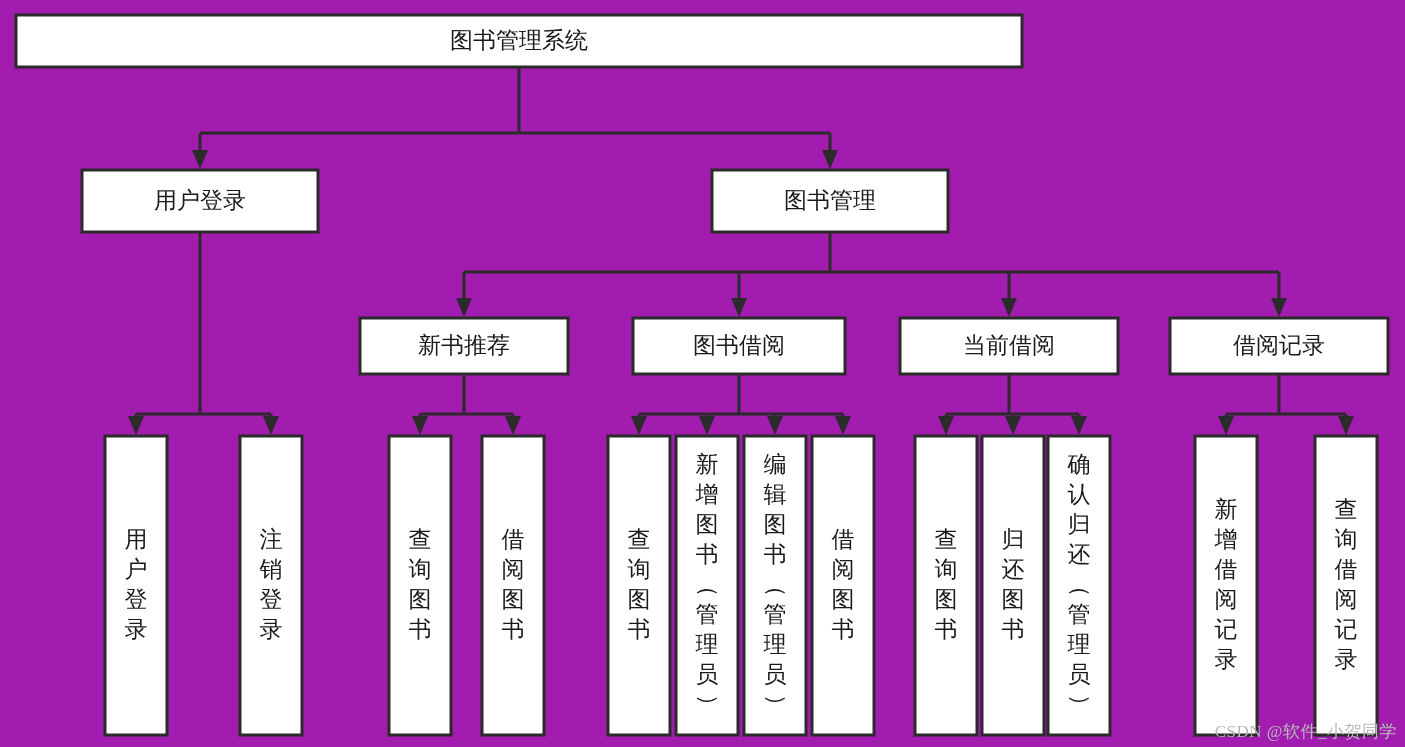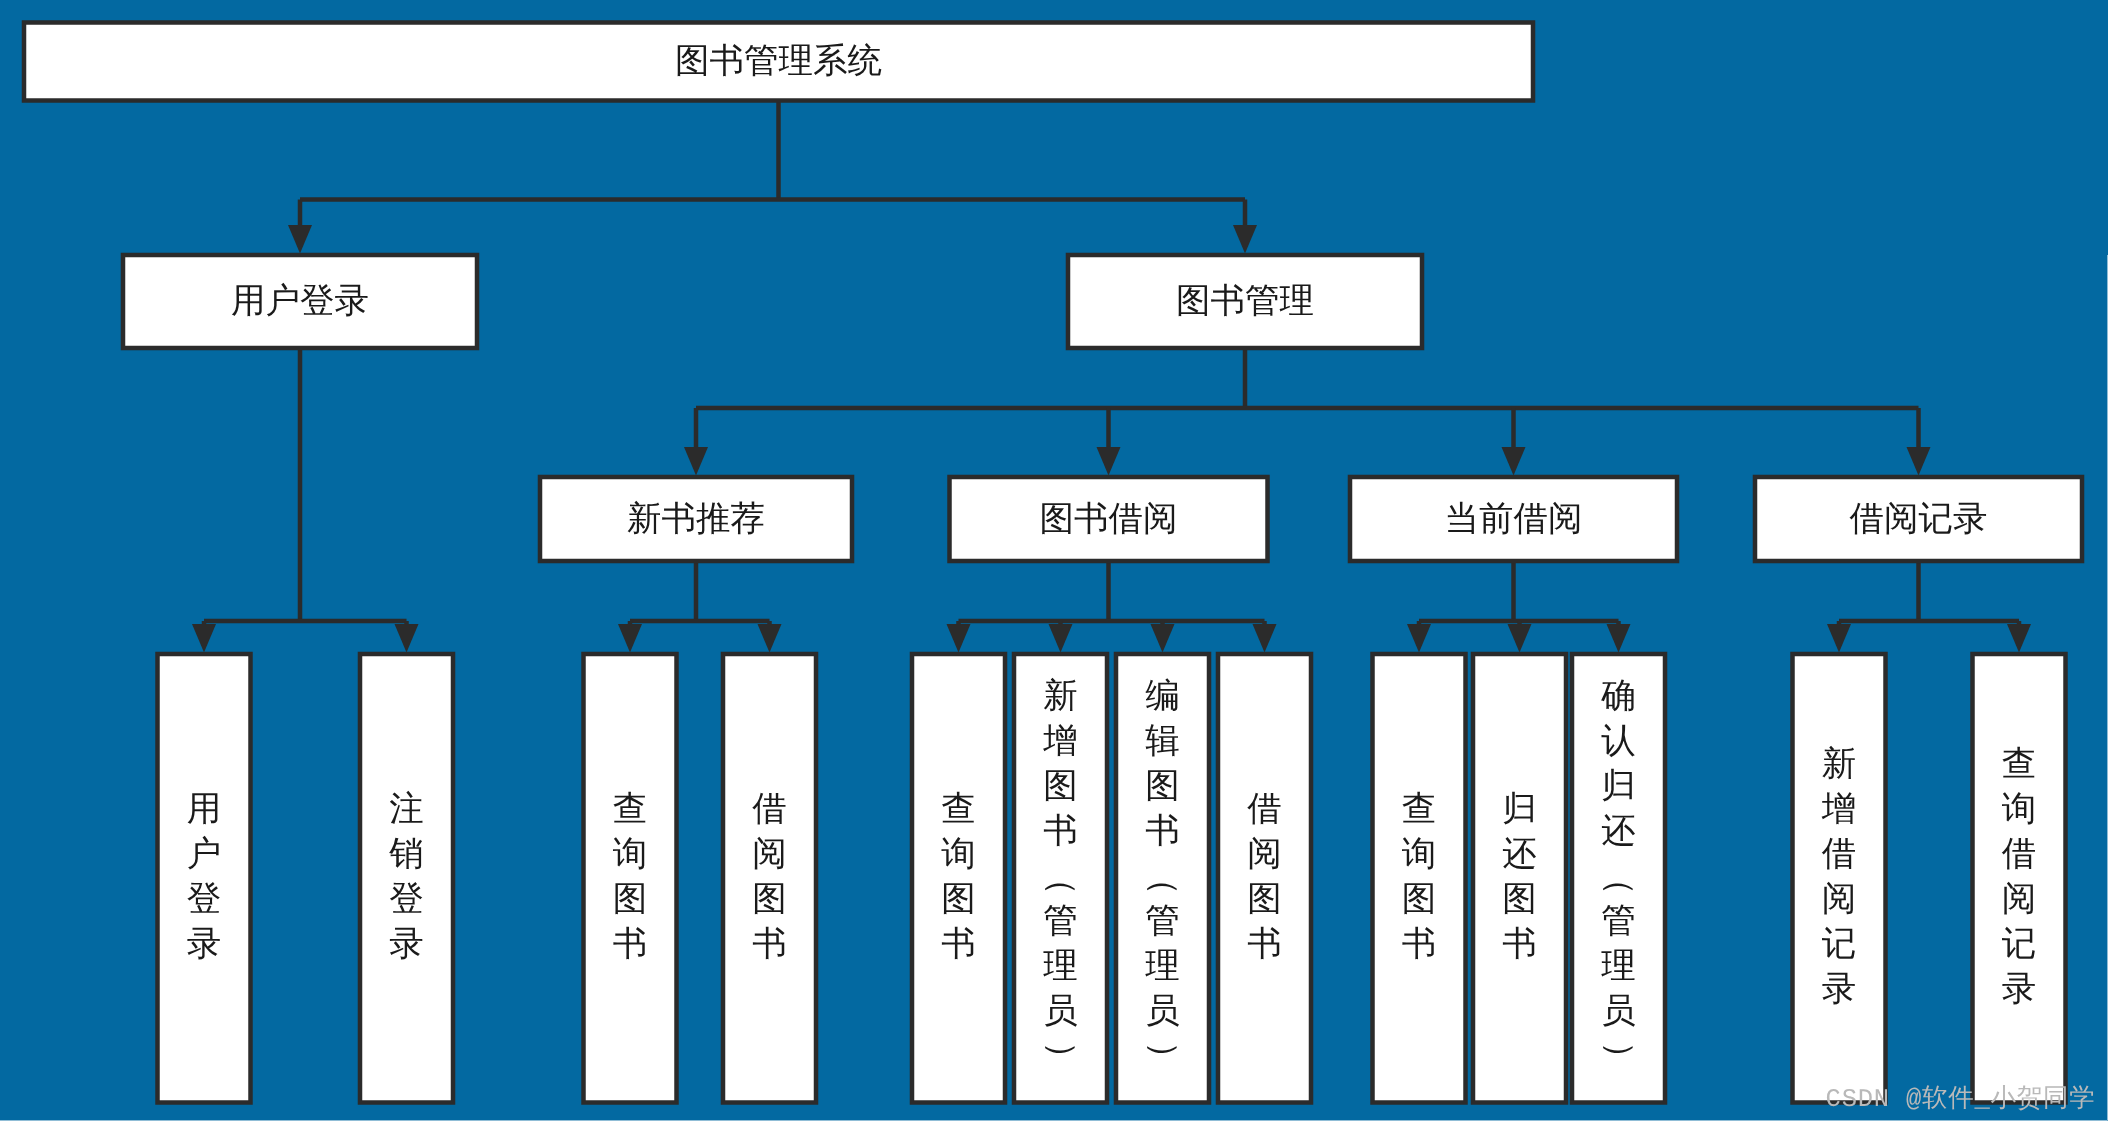--- a/index.html
+++ b/index.html
@@ -1,23 +1,23 @@
 <!DOCTYPE html>
 <html><head>
 <meta charset="utf-8">
 <style>
   html,body{margin:0;padding:0;background:#ffffff;}
   body{font-family:"Liberation Sans","DejaVu Sans",sans-serif;}
-  #stage{position:relative;width:1405px;height:747px;background:#0369a1;overflow:hidden;}
+  #stage{position:relative;width:1405px;height:747px;background:#a21caf;overflow:hidden;}
   #diagram{position:absolute;left:0;top:0;width:1405px;height:747px;}
   .node-rect{fill:#ffffff;stroke:#2b2b2b;stroke-width:3;}
   .edge{fill:none;stroke:#2b2b2b;stroke-width:3;}
   .arrow-head{fill:#2b2b2b;stroke:none;}
   .node-label{font-family:"Liberation Sans","DejaVu Sans",sans-serif;fill:#1a1a1a;font-size:23px;text-anchor:middle;dominant-baseline:middle;}
-  .watermark{position:absolute;right:8px;bottom:4px;font-family:Liberation Mono, monospace;font-size:17px;color:#b9b9b9;white-space:nowrap;letter-spacing:0.5px;}
+  .watermark{position:absolute;right:8px;bottom:4px;font-family:Liberation Serif, serif;font-size:17px;color:#b9b9b9;white-space:nowrap;letter-spacing:0.5px;}
 </style>
 </head>
 <body>
 
 <div id="stage">
   <svg id="diagram" viewBox="0 0 1405 747">
     <g id="edges-layer">
         <path class="edge" d="M 519 67 L 519 133"></path>
         <path class="edge" d="M 200 133 L 830 133"></path>
         <path class="edge" d="M 200 133 L 200 160"></path>

